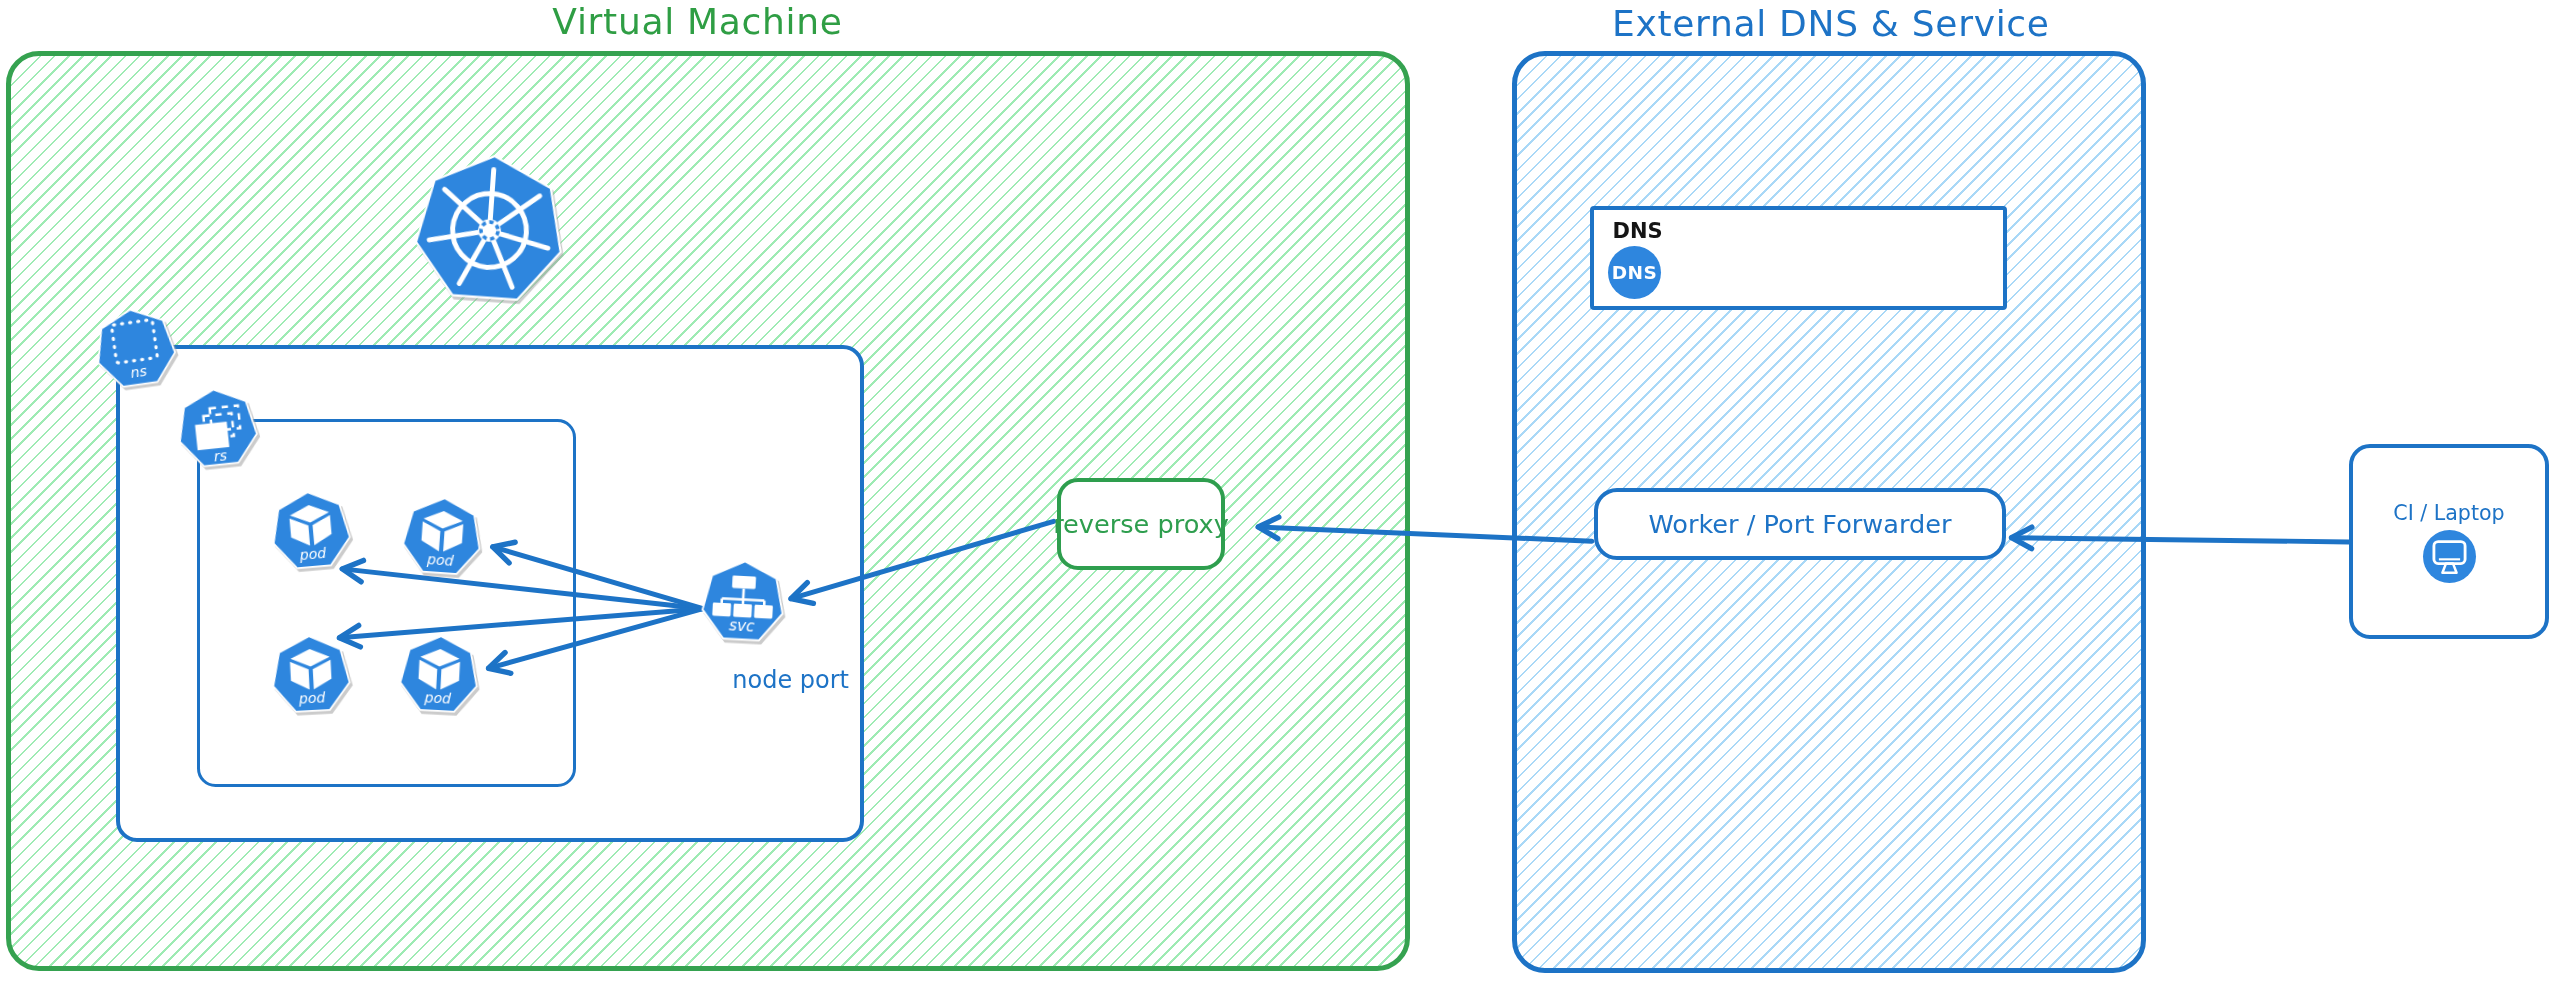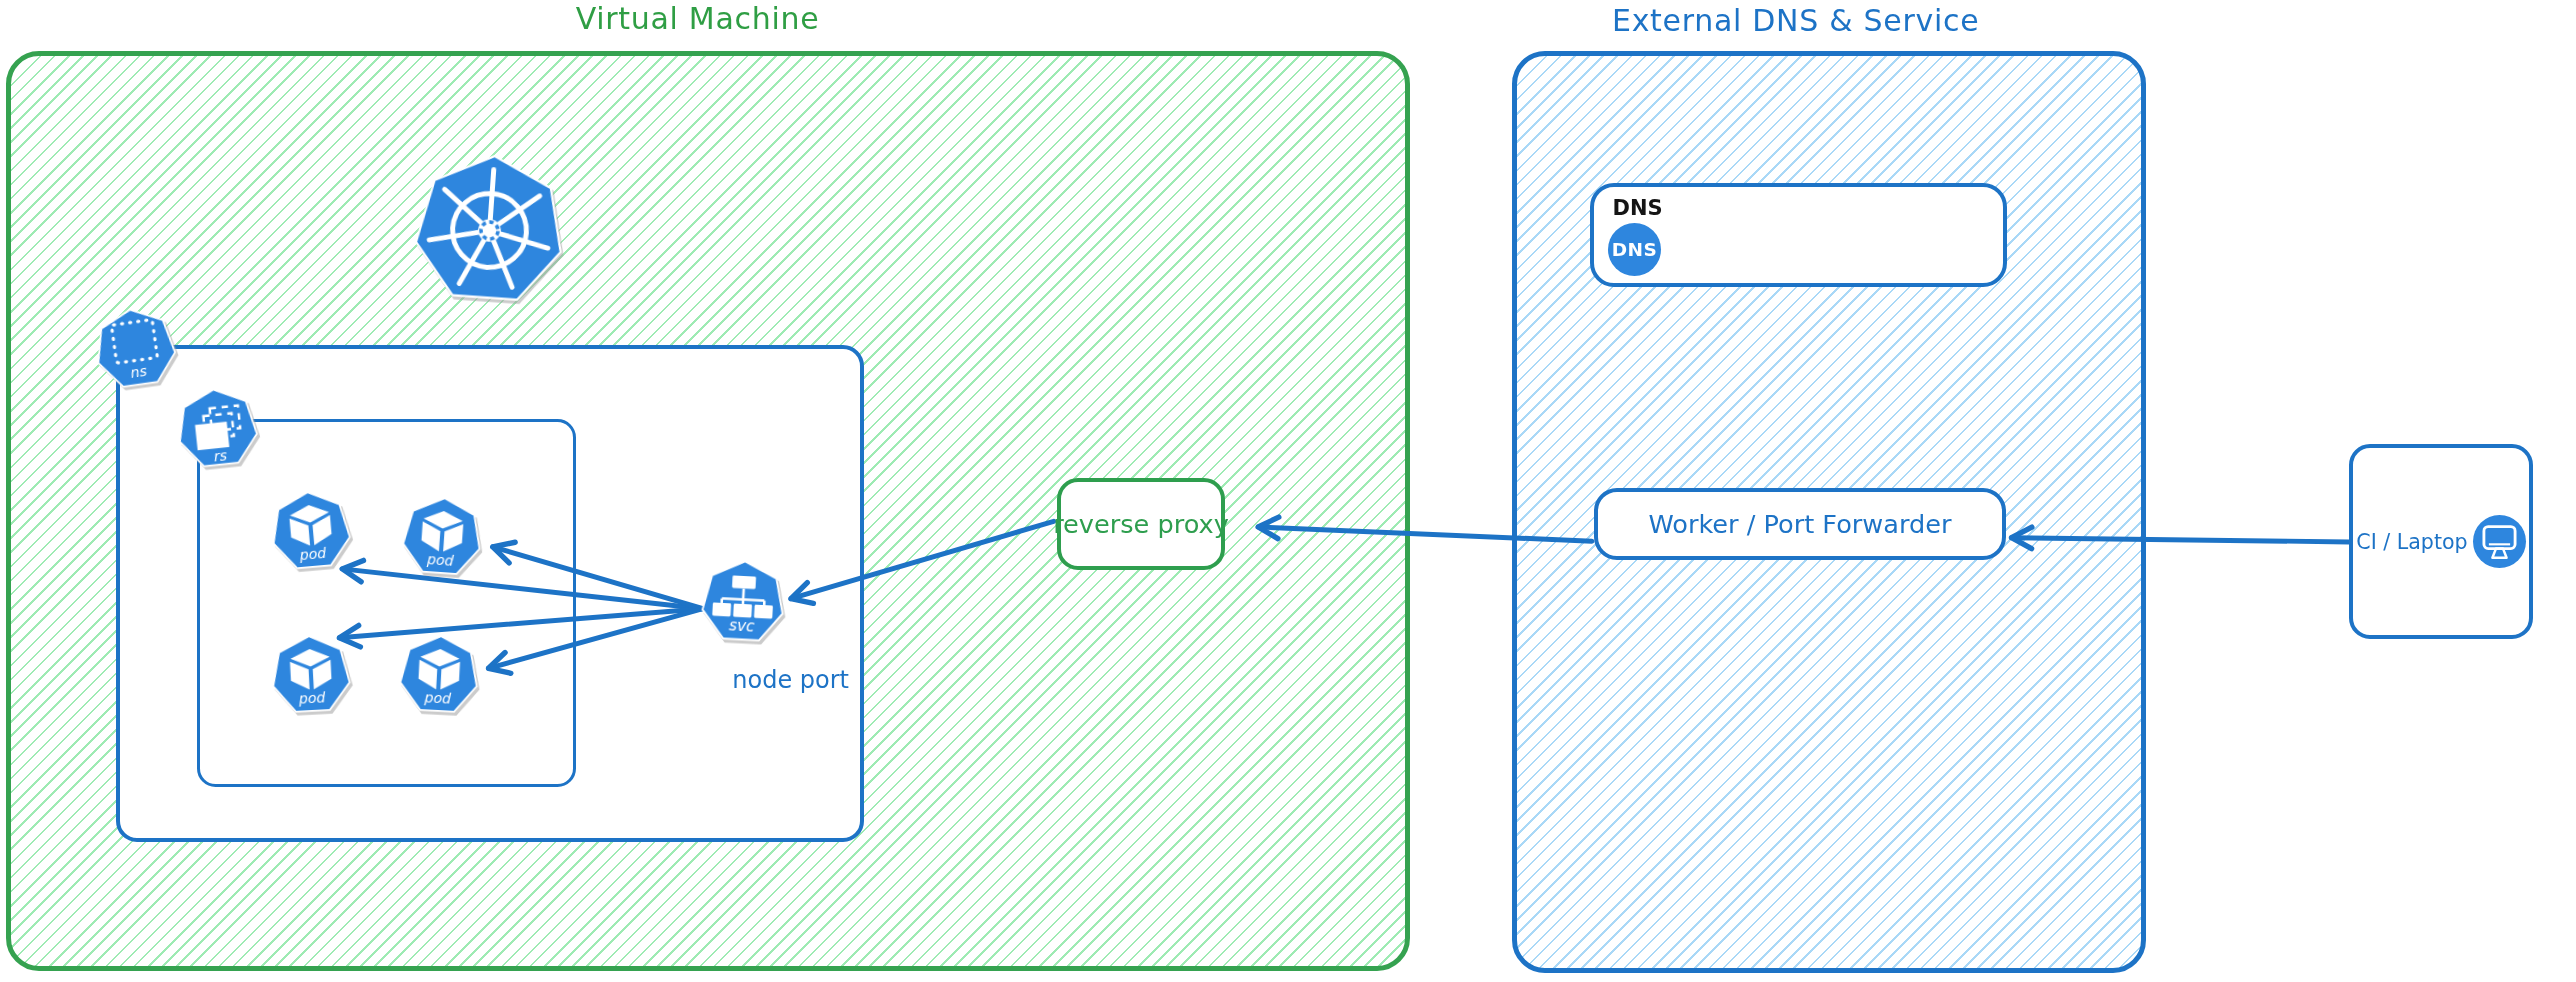--- a/index.html
+++ b/index.html
@@ -13,21 +13,21 @@
     left:6.4px;top:51px;width:1404px;height:920px;
     border:5px solid #35a250;border-radius:33px;box-sizing:border-box;
     background:repeating-linear-gradient(135deg,rgba(141,231,166,.85) 0 1.8px,transparent 1.8px 10px);
   }
   .ext-box{
     left:1512px;top:51px;width:634px;height:922px;
     border:5px solid #1d73c6;border-radius:33px;box-sizing:border-box;
     background:repeating-linear-gradient(135deg,rgba(160,212,246,.9) 0 1.8px,transparent 1.8px 10px);
   }
   .group-title{
-    font-size:30px;letter-spacing:0.7px;white-space:nowrap;text-align:center;
+    font-size:36px;letter-spacing:0.7px;white-space:nowrap;text-align:center;
   }
   .vm-title{left:520px;top:1.4px;width:355px;color:#2f9e44;}
   .ext-title{left:1612px;top:2.8px;width:355px;color:#1d73c6;}
   
   .ns-box{
     left:116px;top:345px;width:748px;height:497px;background:#fff;
     border:4.3px solid #1d73c6;border-radius:21px;box-sizing:border-box;
   }
   .rs-box{
     left:197px;top:419px;width:379px;height:368px;background:#fff;
@@ -37,31 +37,31 @@
   .card{
     background:#fff;border:4.3px solid #1d73c6;border-radius:23px;box-sizing:border-box;
     display:flex;align-items:center;justify-content:center;
   }
   .rp-box{
     left:1057px;top:478px;width:168px;height:92px;
     background:#fff;border:4.3px solid #2e9e4e;border-radius:21px;box-sizing:border-box;
     display:flex;align-items:center;justify-content:center;
     color:#2e9e4e;font-size:25.6px;white-space:nowrap;
   }
-  .dns-box{left:1590px;top:183px;width:417px;height:104px;border-radius:24px;display:block;}
+  .dns-box{left:1590px;top:206px;width:417px;height:104px;border-radius:4px;display:block;}
   .dns-tag{left:18.5px;top:8.5px;color:#151515;font-size:21px;font-weight:bold;}
   .dns-circle{
     left:14px;top:36px;width:53px;height:53px;border-radius:50%;
     background:#2e86de;color:#fff;font-size:18.5px;font-weight:bold;
     display:flex;align-items:center;justify-content:center;letter-spacing:0.4px;
   }
   .dns-label{left:78px;top:0;right:43px;bottom:0;display:flex;align-items:center;justify-content:center;
     color:#1d73c6;font-size:25.6px;white-space:nowrap;}
   .worker-box{left:1594px;top:488px;width:412px;height:72px;color:#1d73c6;font-size:25.6px;white-space:nowrap;}
-  .ci-box{left:2349px;top:444px;width:184px;height:195px;border-radius:21px;flex-direction:row;gap:5px;}
+  .ci-box{left:2349px;top:444px;width:200px;height:195px;border-radius:21px;flex-direction:column;gap:5px;}
   .ci-label{color:#1d73c6;font-size:20.6px;white-space:nowrap;}
   .ci-circle{width:53px;height:53px;border-radius:50%;background:#2e86de;display:flex;align-items:center;justify-content:center;}
   .nodeport-label{left:636px;top:666px;width:213px;text-align:right;color:#1d73c6;font-size:24px;white-space:nowrap;}
   
   .icon{filter:drop-shadow(2.8px 3.6px 0 rgba(160,160,160,.55));}
   .icon text{font-family:"DejaVu Sans",sans-serif;}
   svg{display:block;}
   .arrow-layer{left:0;top:0;width:2576px;height:983px;pointer-events:none;}
 </style>
 </head>

